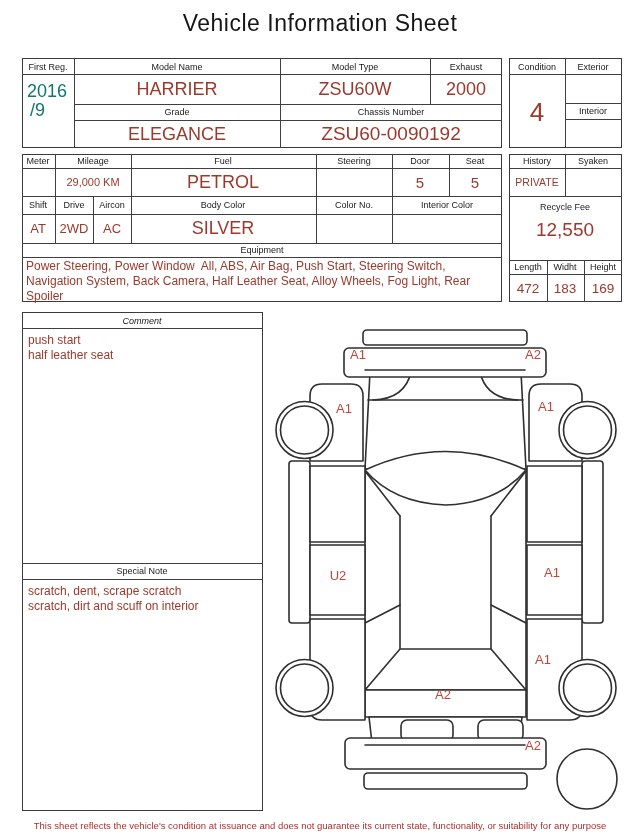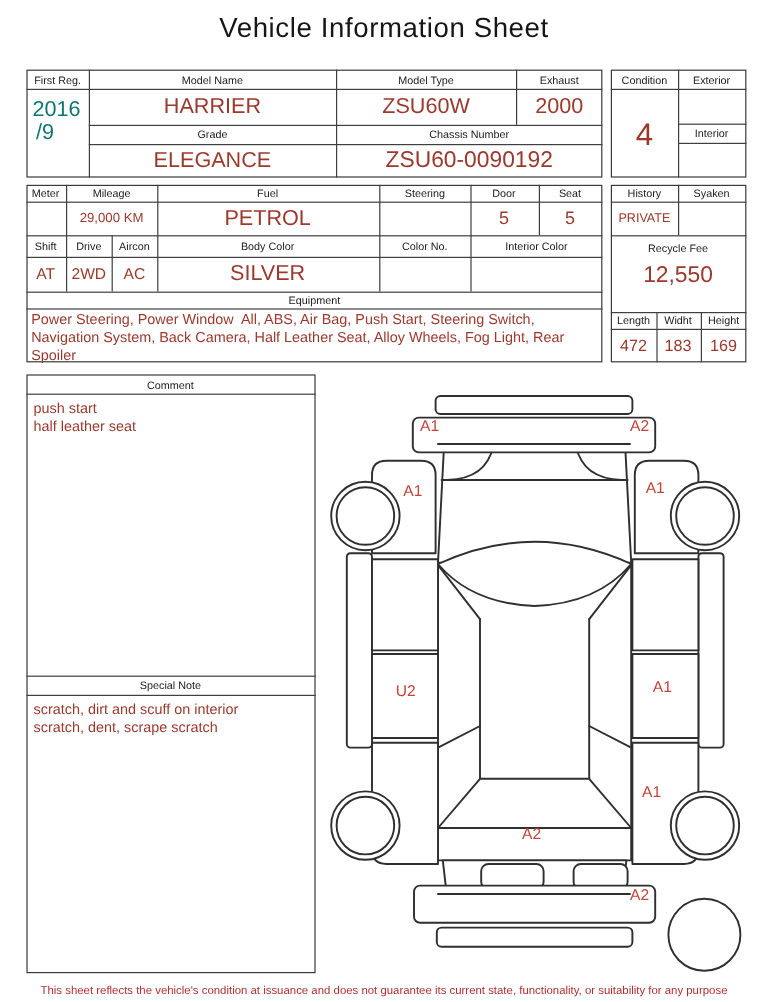--- a/index.html
+++ b/index.html
@@ -129,30 +129,30 @@
   <div class="lbl" style="left:565px;top:267px;">Widht</div>
   <div class="lbl" style="left:603px;top:267px;">Height</div>
   <div class="val v14" style="left:528px;top:288px;">472</div>
   <div class="val v14" style="left:565px;top:288px;">183</div>
   <div class="val v14" style="left:603px;top:288px;">169</div>
 
   <div class="box" style="left:22px;top:312px;width:241px;height:499px;"></div>
   <div class="hl" style="left:22px;top:328px;width:241px;"></div>
   <div class="hl" style="left:22px;top:563px;width:241px;"></div>
   <div class="hl" style="left:22px;top:579px;width:241px;"></div>
-  <div class="lbl" style="left:142px;top:321px;">Comment</div>
+  <div class="lbl" style="left:142px;top:321px;font-style:italic;">Comment</div>
   <div class="lbl" style="left:142px;top:571px;">Special Note</div>
 
   <div class="freetext" style="left:28px;top:333px;">
     <div>push start</div>
     <div>half leather seat</div>
   </div>
   <div class="freetext" style="left:28px;top:584px;">
+    <div>scratch, dent, scrape scratch</div>
     <div>scratch, dirt and scuff on interior</div>
-    <div>scratch, dent, scrape scratch</div>
   </div>
 
   <svg style="position:absolute;left:270px;top:305px;" width="370" height="530" viewBox="0 0 370 530">
 
     <rect class="shape" x="19" y="156" width="21" height="162" rx="3"></rect>
     <rect class="shape" x="312" y="156" width="21" height="162" rx="3"></rect>
 
     <path class="shape" d="M 100,67 L 251,67 L 256,164 L 95,164 Z"></path>
     <path class="line" d="M 98,95 L 253,95"></path>
     <path class="line" d="M 141,67 Q 135,94 103,95"></path>

